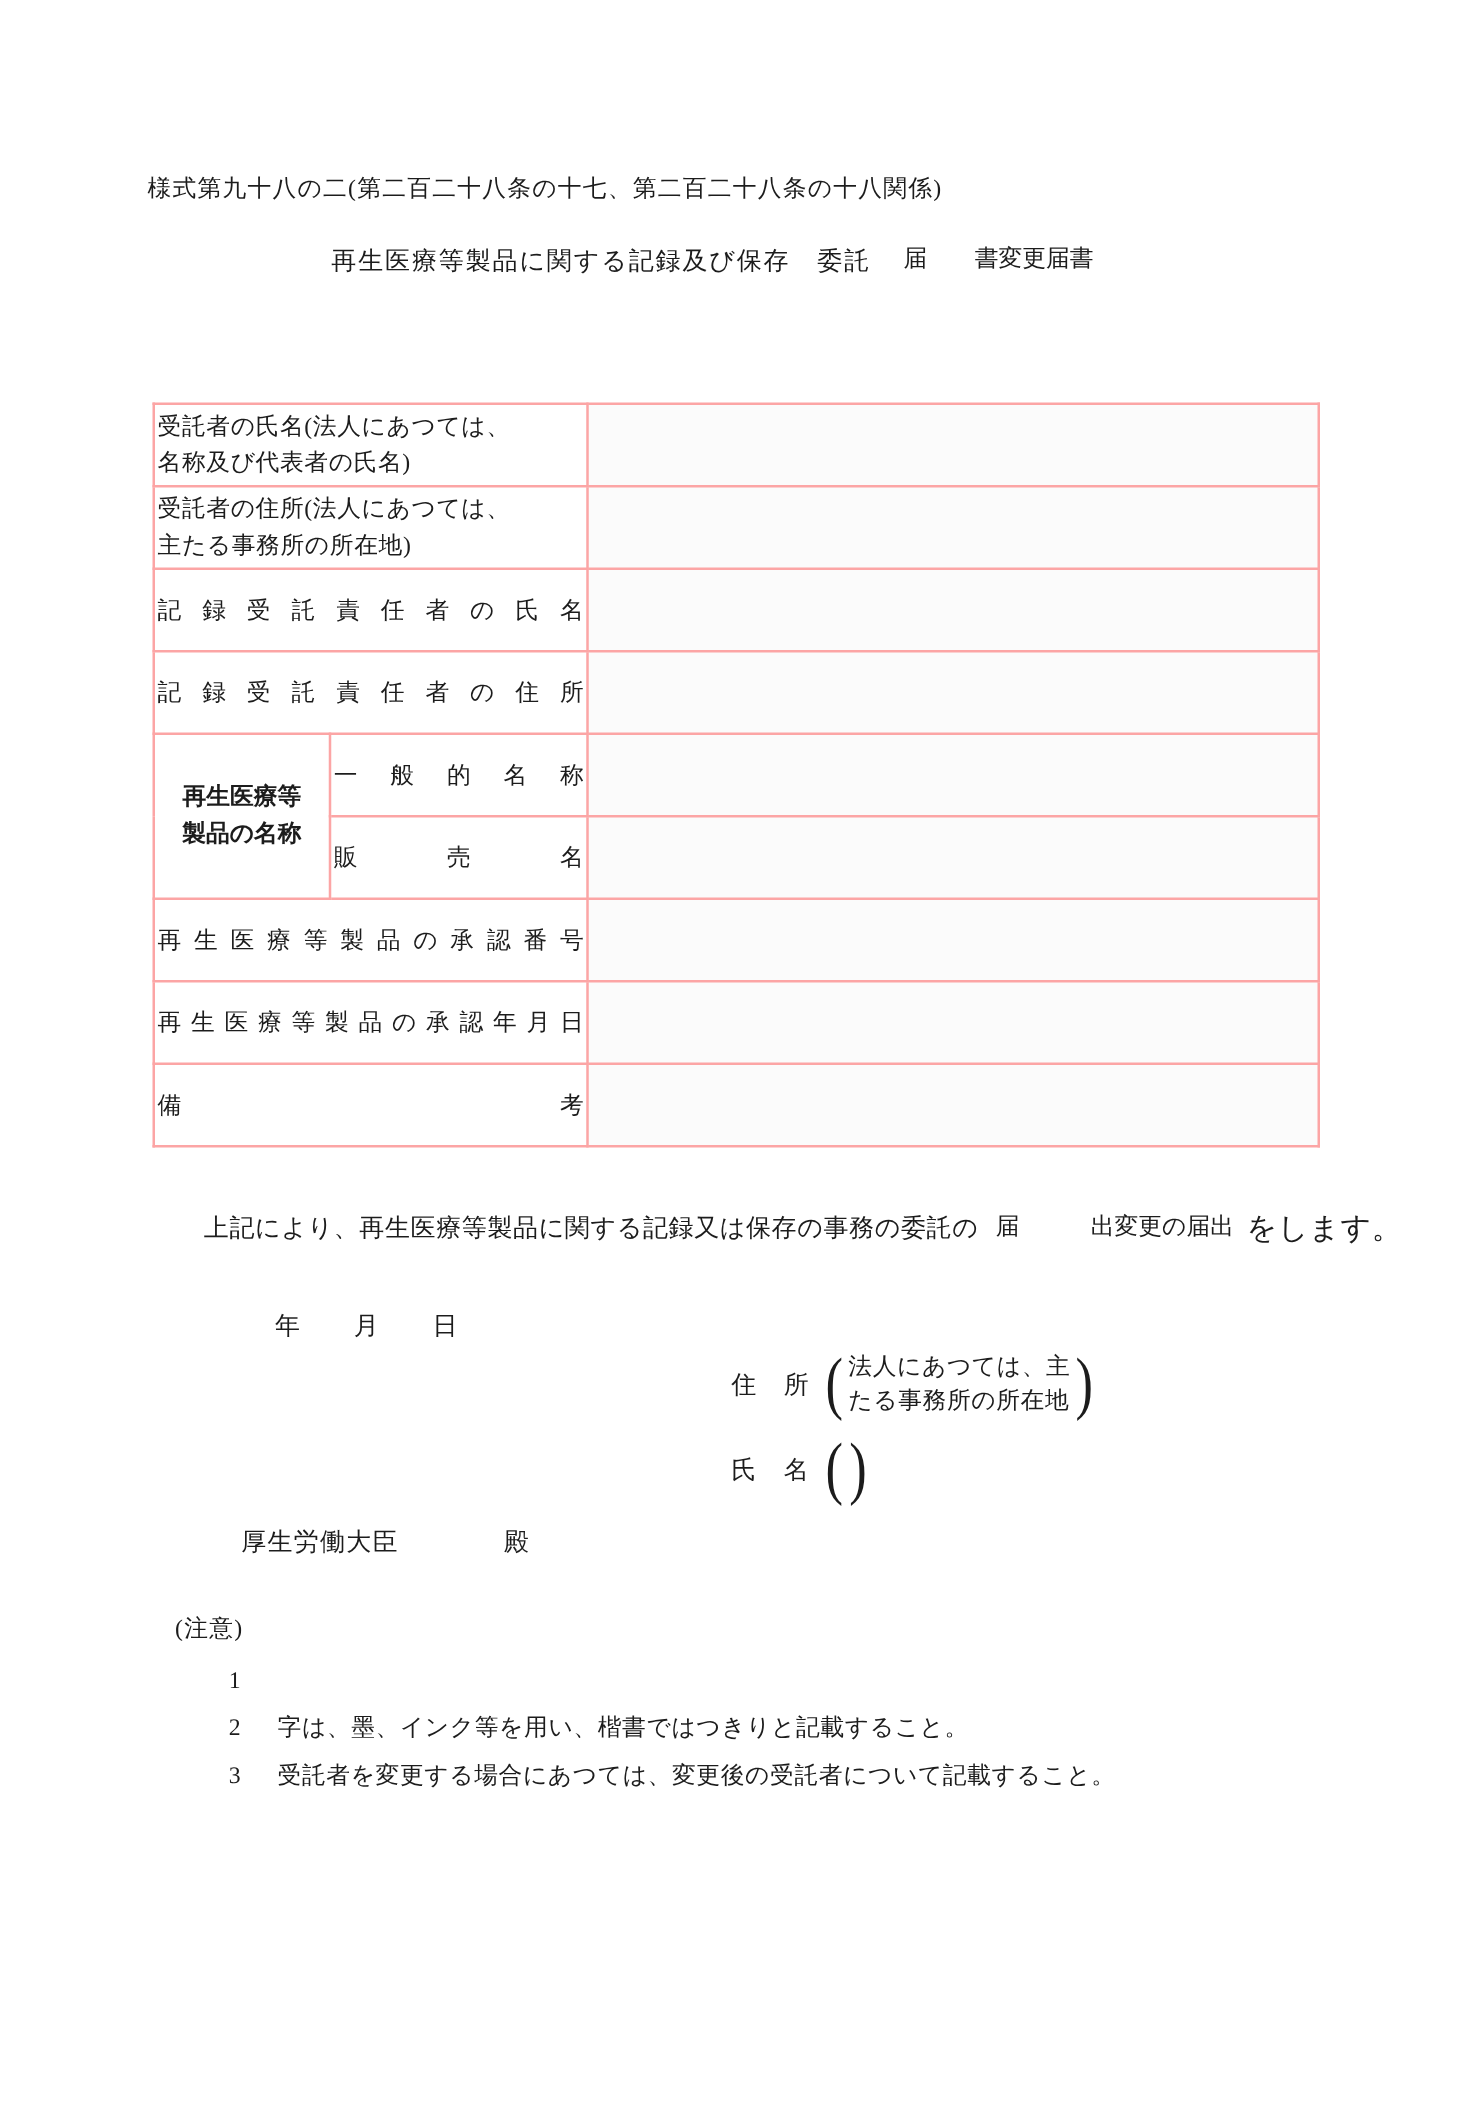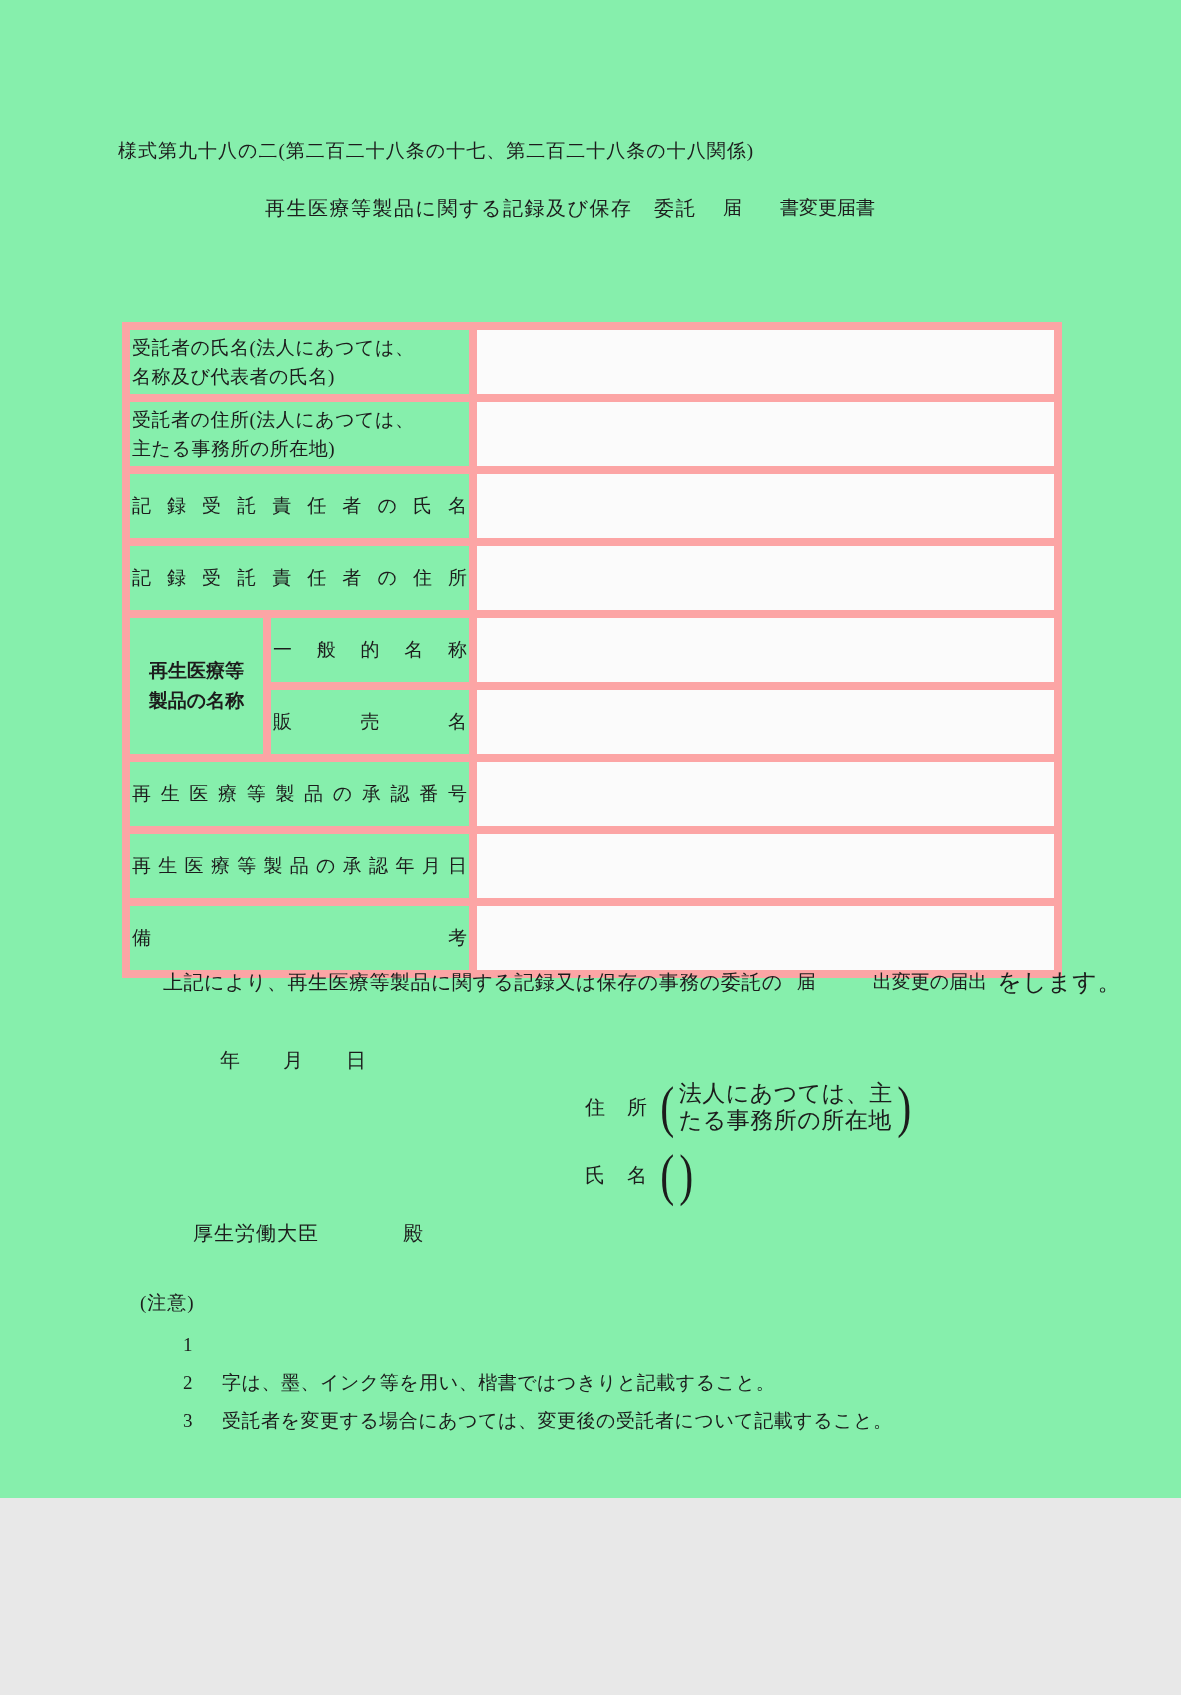--- a/index.html
+++ b/index.html
@@ -1,58 +1,58 @@
 <!DOCTYPE html>
 <html><head>
 <meta charset="utf-8">
 <style>
   html,body{margin:0;padding:0;}
   body{background:#e8e8e8;}
   .page{
     position:relative;
-    width:1181px;height:1498px;
-    background:#86efac;
+    width:1181px;height:1695px;
+    background:#ffffff;
     color:#1c1c1c;
     font-family:"Liberation Serif","DejaVu Serif",serif;
     overflow:hidden;
   }
   .abs{position:absolute;}
   .form-number{left:118px;top:138px;font-size:19px;letter-spacing:1px;}
   .title-row{left:265px;top:194px;display:flex;align-items:center;gap:12px;}
   .title-main{font-size:20px;letter-spacing:1.5px;}
   .stack{display:flex;flex-direction:row;justify-content:center;margin-left:14px;}
   .stack .line{font-size:19px;line-height:28px;white-space:pre;}
   
   table.form{
     position:absolute;left:122px;top:322px;
     width:932px;height:581px;
     border-collapse:collapse;table-layout:fixed;
   }
   table.form td{
-    border:8px solid #fca5a5;
+    border:2px solid #fca5a5;
     font-size:19px;
     vertical-align:middle;
     padding:0 2px;
     height:64px;
   }
   td.lbl-multi{white-space:pre-line;line-height:29px;letter-spacing:0.5px;}
   td.lbl-just{text-align:justify;text-align-last:justify;letter-spacing:0;}
   td.lbl-group{white-space:pre-line;line-height:30px;text-align:center;padding:0 6px;font-weight:bold;}
   td.val{background:#fbfbfb;}
   
   .statement{left:163px;top:966px;display:flex;align-items:center;}
   .statement .pre{font-size:20px;letter-spacing:0.5px;}
   .statement .suffix{font-size:24px;margin-left:10px;letter-spacing:0.5px;}
   .date-line{left:220px;top:1047px;font-size:20px;white-space:pre;letter-spacing:1px;}
   
   .recipient{left:585px;top:1080px;display:flex;flex-direction:column;row-gap:16px;}
   .rec-row{display:flex;align-items:center;}
   .rec-label{font-size:20px;white-space:pre;margin-right:10px;letter-spacing:1px;}
   .big-paren{font-size:56px;line-height:0.9;font-family:"Liberation Serif",serif;font-weight:400;transform:scaleX(0.75);}
-  .rec-note{font-size:23px;line-height:27px;white-space:pre-line;margin:0 2px;letter-spacing:0.5px;}
+  .rec-note{font-size:19px;line-height:27px;white-space:pre-line;margin:0 2px;letter-spacing:0.5px;}
   .minister{left:193px;top:1220px;font-size:20px;white-space:pre;letter-spacing:1px;}
   
   .notes-heading{left:140px;top:1290px;font-size:19px;letter-spacing:1px;}
   .notes-list{left:183px;top:1330px;display:flex;flex-direction:column;row-gap:9px;}
   .note-item{display:flex;font-size:19px;line-height:29px;letter-spacing:0.5px;}
   .note-num{width:39px;flex:0 0 39px;}
 </style>
 </head>
 <body>
 

